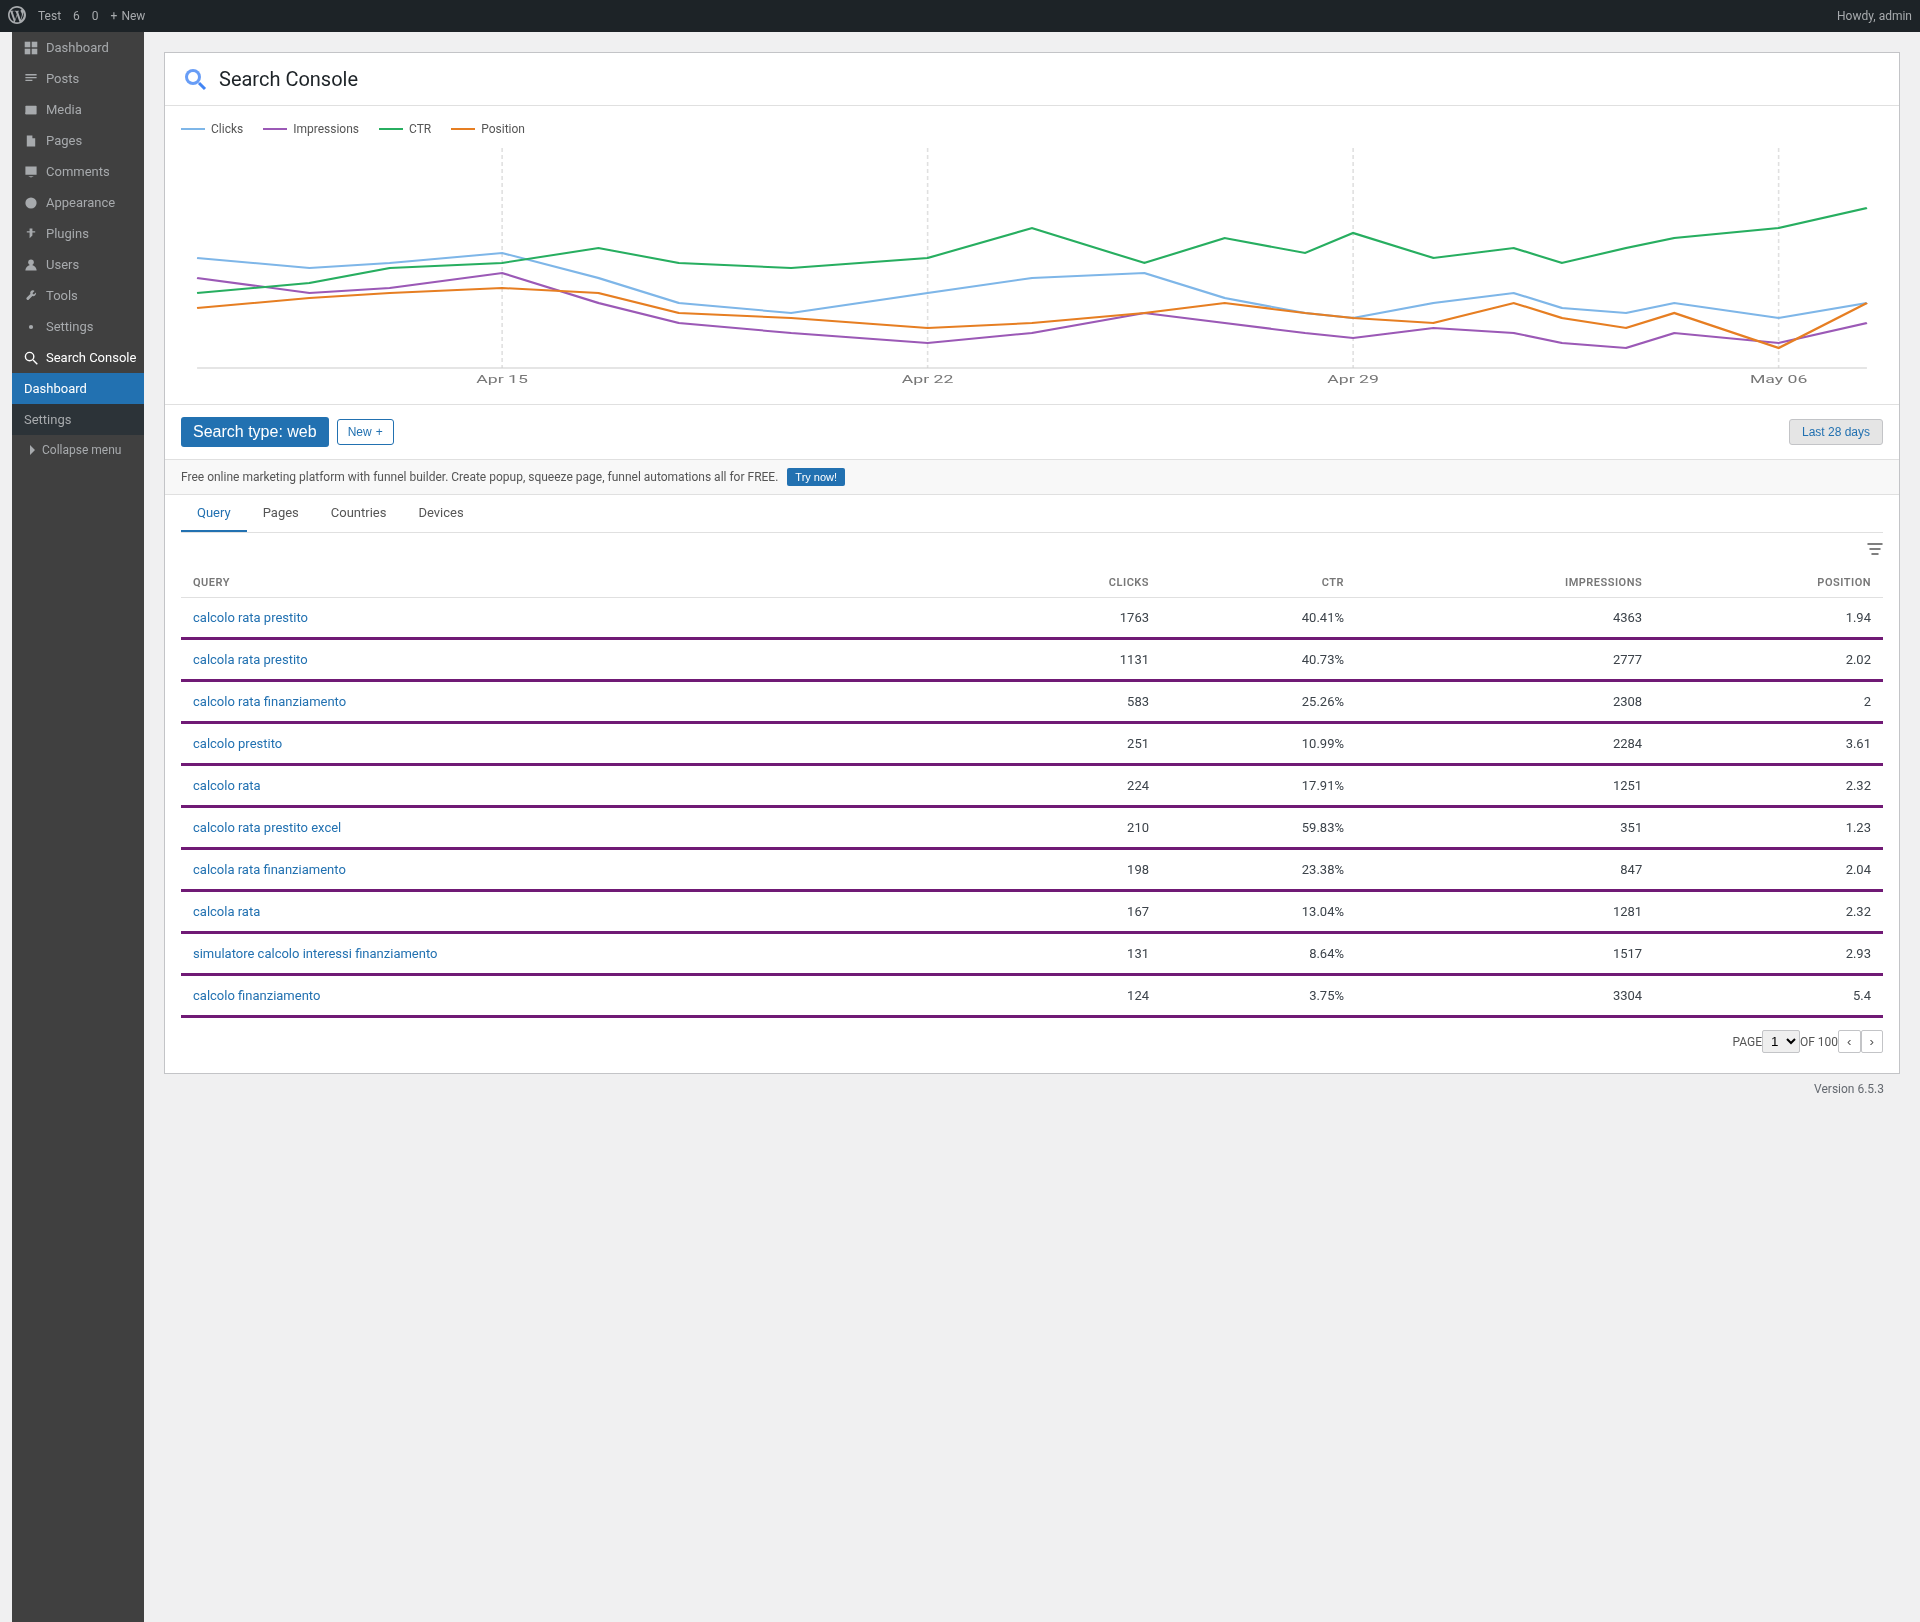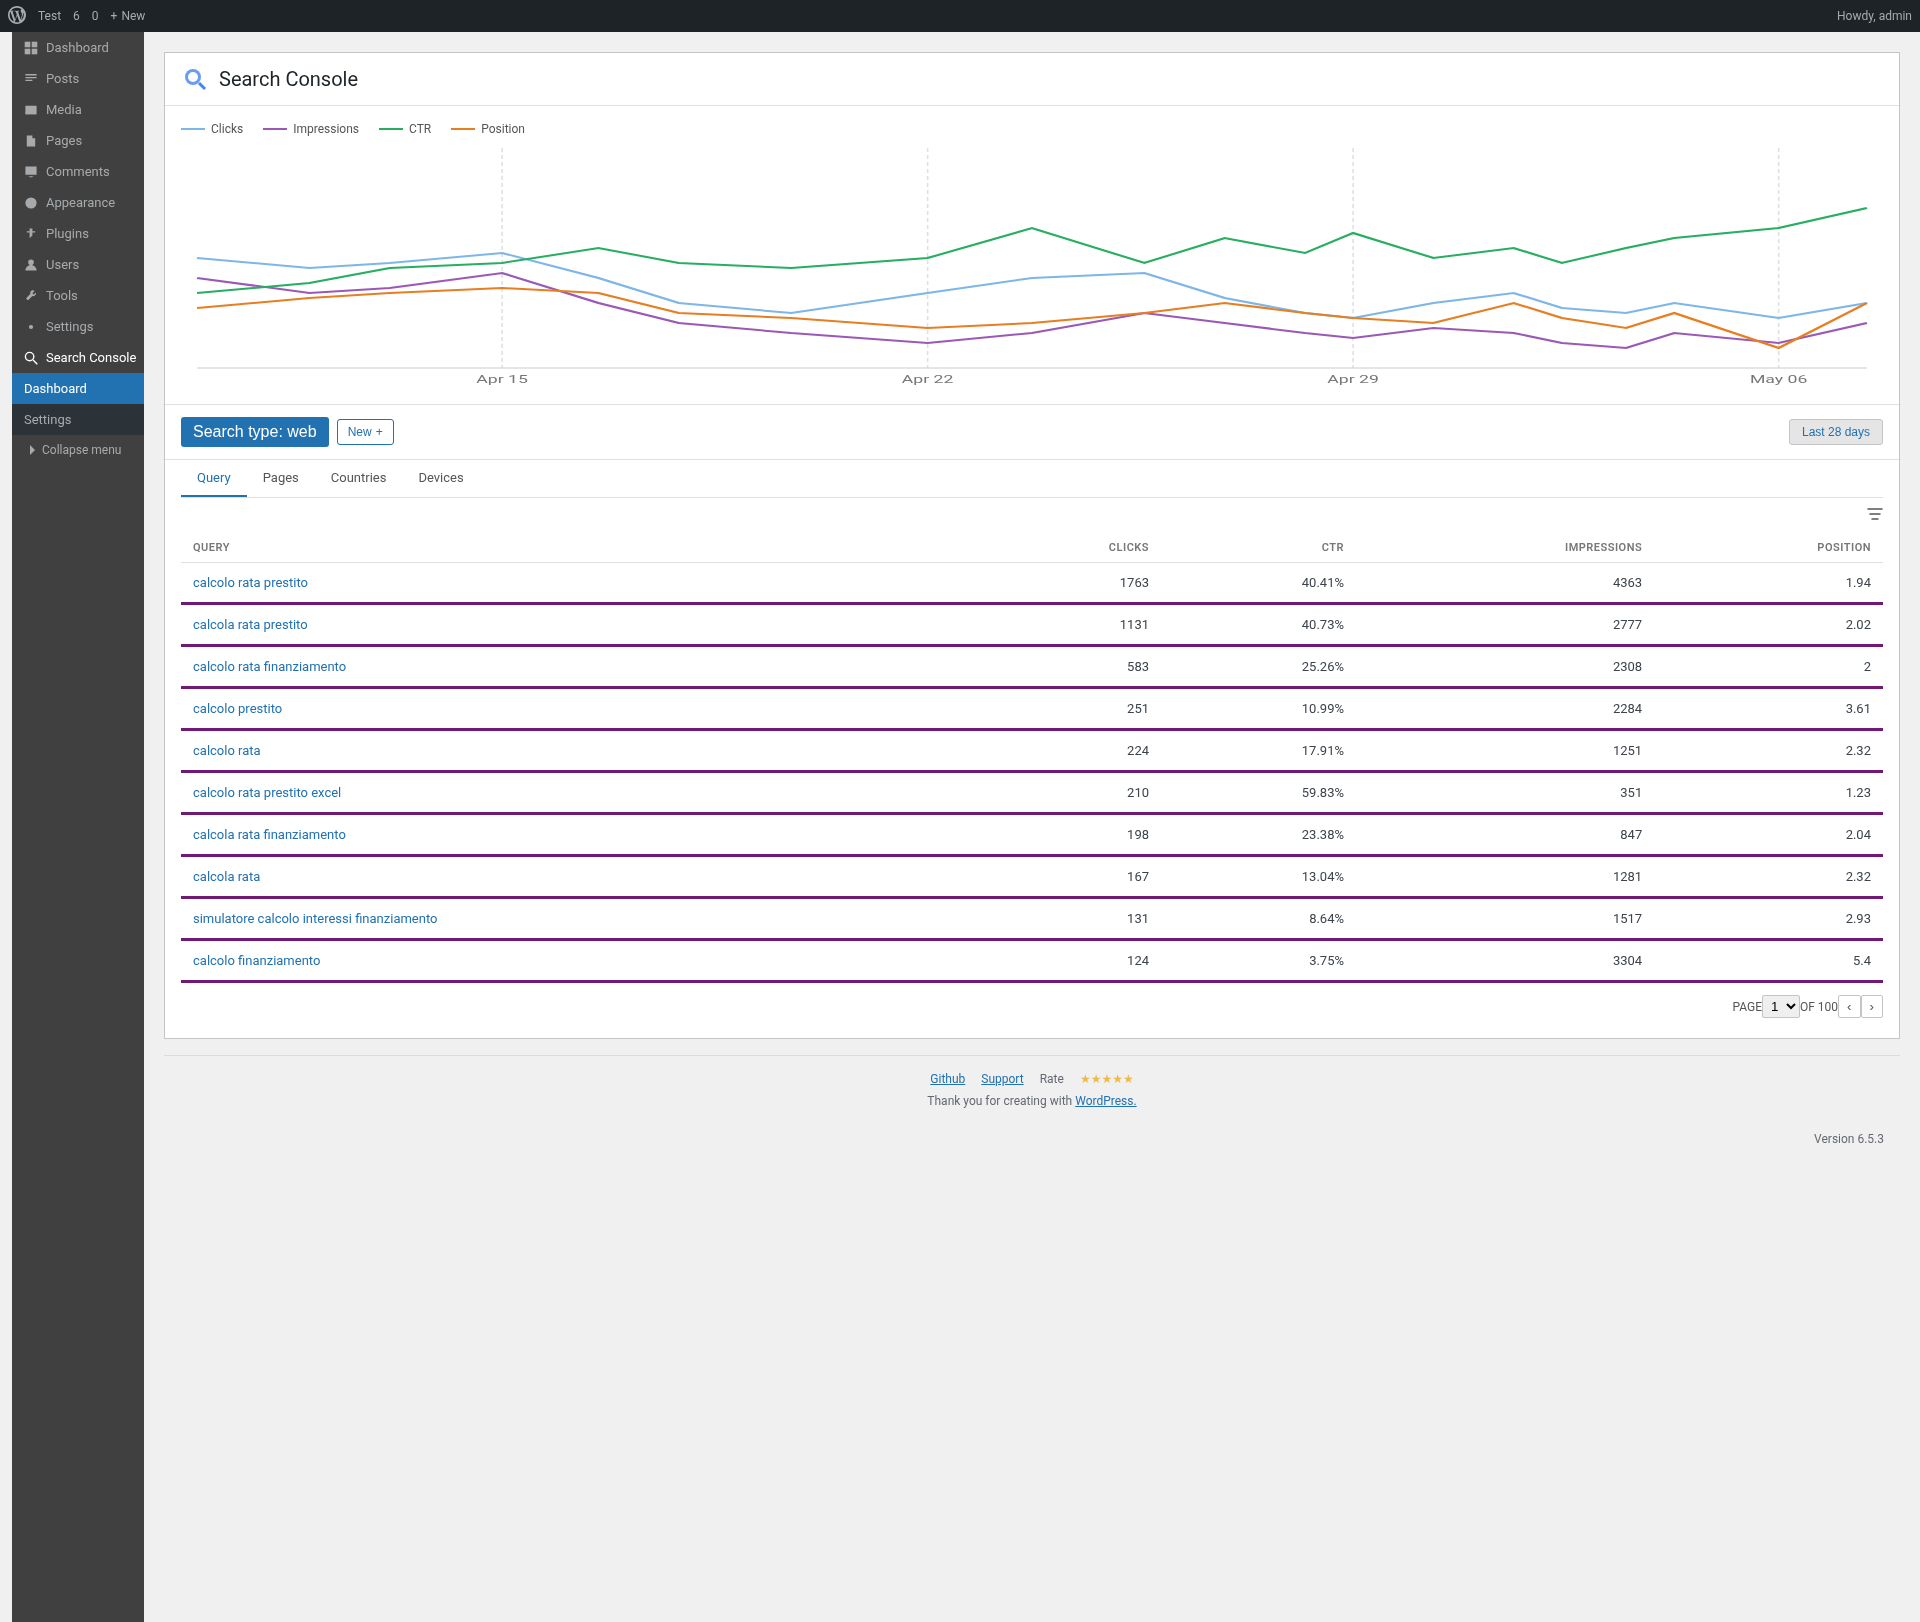--- a/index.html
+++ b/index.html
@@ -273,20 +273,24 @@
 
       <div class="filters-bar">
         <button class="btn-search-type">Search type: web</button>
         <button class="btn-new">
           <span>New</span>
           <span>+</span>
         </button>
         <button class="btn-last28">Last 28 days</button>
       </div>
 
+      <div class="promo-bar">
+        <span>Free online marketing platform with funnel builder. Create popup, squeeze page, funnel automations all for FREE.</span>
+        <button class="btn-try">Try now!</button>
+      </div>
 
       <div class="table-section">
         <div class="table-tabs">
           <div class="table-tab active">Query</div>
           <div class="table-tab">Pages</div>
           <div class="table-tab">Countries</div>
           <div class="table-tab">Devices</div>
         </div>
 
         <div class="table-controls">
@@ -387,26 +391,15 @@
             <option>1</option>
           </select>
           <span>OF 100</span>
           <button class="pagination-btn">‹</button>
           <button class="pagination-btn">›</button>
         </div>
       </div>
 
     </div>
 
-    <div id="wpfooter">
-      <div class="footer-links">
-        <a href="#">Github</a>
-        <a href="#">Support</a>
-        <span>Rate</span>
-        <span class="stars">★★★★★</span>
-      </div>
-      <p>
-        <span>Thank you for creating with</span> <a href="#">WordPress.</a>
-      </p>
-    </div>
     <div class="footer-version">Version 6.5.3</div>
   </div>
 </div>
 
 </body></html>

